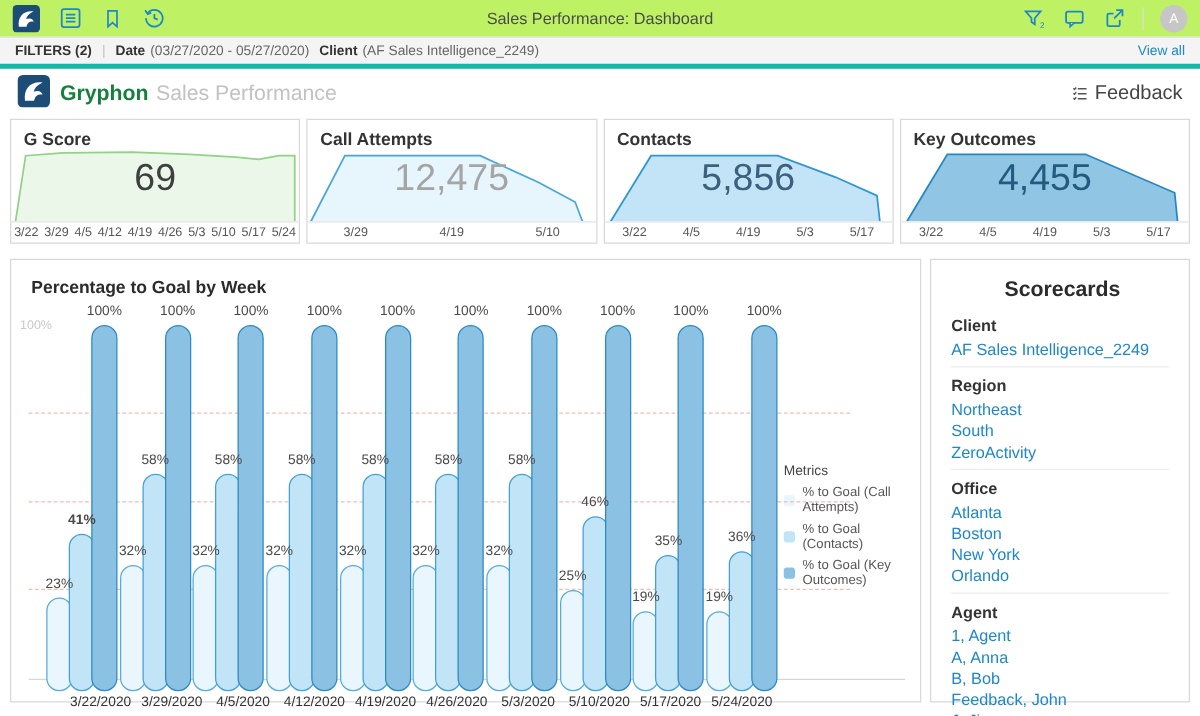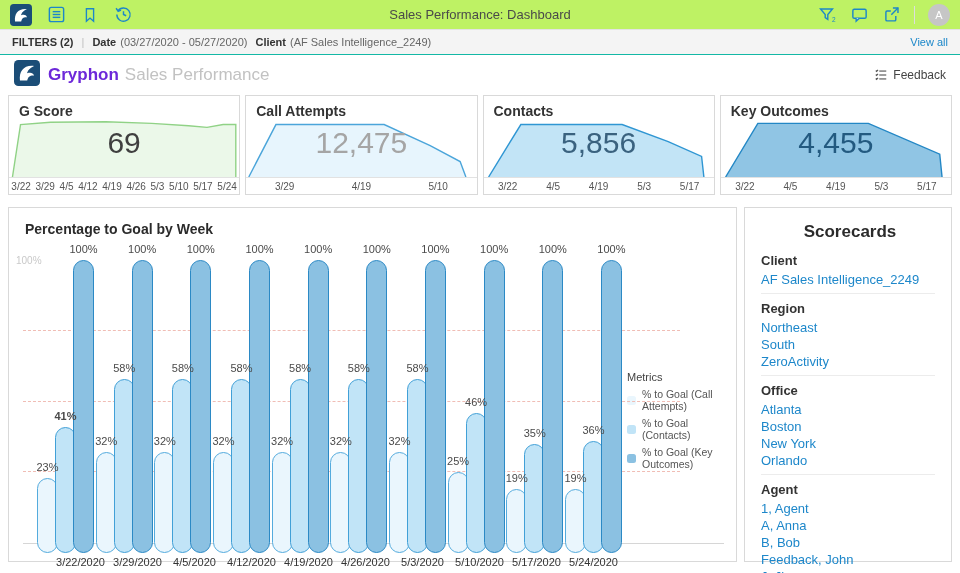--- a/index.html
+++ b/index.html
@@ -10,33 +10,33 @@
     border-bottom:1px solid #e3e3e3; position:relative; background:#bef264; }
   .h-left { display:flex; align-items:center; gap:15px; }
   .h-title { position:absolute; left:50%; transform:translateX(-50%);
     font-size:13px; color:#4a4a4a; }
   .h-right { margin-left:auto; display:flex; align-items:center; gap:13px; }
   .h-divider { width:1px; height:18px; background:#ddd; }
   .avatar { width:22px; height:22px; border-radius:50%; background:#c6c6c6;
     color:#fff; font-size:11px; display:flex; align-items:center; justify-content:center; }
   .icon-btn { display:flex; align-items:center; cursor:pointer; }
   
-  .filters { height:25px; background:#f4f4f4; border-bottom:1px solid #14b8a6;
+  .filters { height:25px; background:#f4f4f4; border-bottom:4px solid #14b8a6;
     display:flex; align-items:center; padding:0 12px; font-size:11px; color:#666; gap:8px; }
   .filters .strong { color:#333; font-weight:bold; }
   .filters .sep { color:#c0c0c0; }
   .chip { display:flex; gap:4px; align-items:center; }
   .view-all { margin-left:auto; color:#1c87c9; font-size:11px; cursor:pointer; }
   
   .content { padding:0 8px; }
   .brand-row { height:40px; display:flex; align-items:center; padding:0 6px; }
-  .brand-name { font-size:17px; font-weight:bold; color:#6d28d9; margin-left:8px; }
+  .brand-name { font-size:17px; font-weight:bold; color:#15803d; margin-left:8px; }
   .brand-suffix { font-size:17px; color:#c2c2c2; margin-left:6px; }
   .feedback { margin-left:auto; display:flex; align-items:center; gap:5px;
-    font-size:12px; color:#444; cursor:pointer; }
+    font-size:16px; color:#444; cursor:pointer; }
   
   .kpi-row { display:flex; gap:5px; }
   .kpi-card { flex:1; height:100px; border:1px solid #d9d9d9; position:relative;
     background:#fff; overflow:hidden; }
   .kpi-title { font-size:14px; font-weight:bold; color:#333; padding:7px 0 0 10px; }
   .spark { position:absolute; left:0; right:0; top:24px; bottom:17px; }
   .spark svg { width:100%; height:100%; display:block; }
   .kpi-value { position:absolute; left:0; right:0; top:30px; text-align:center;
     font-size:30px; z-index:2; }
   .spark-labels { position:absolute; left:0; right:0; bottom:0; height:17px;

